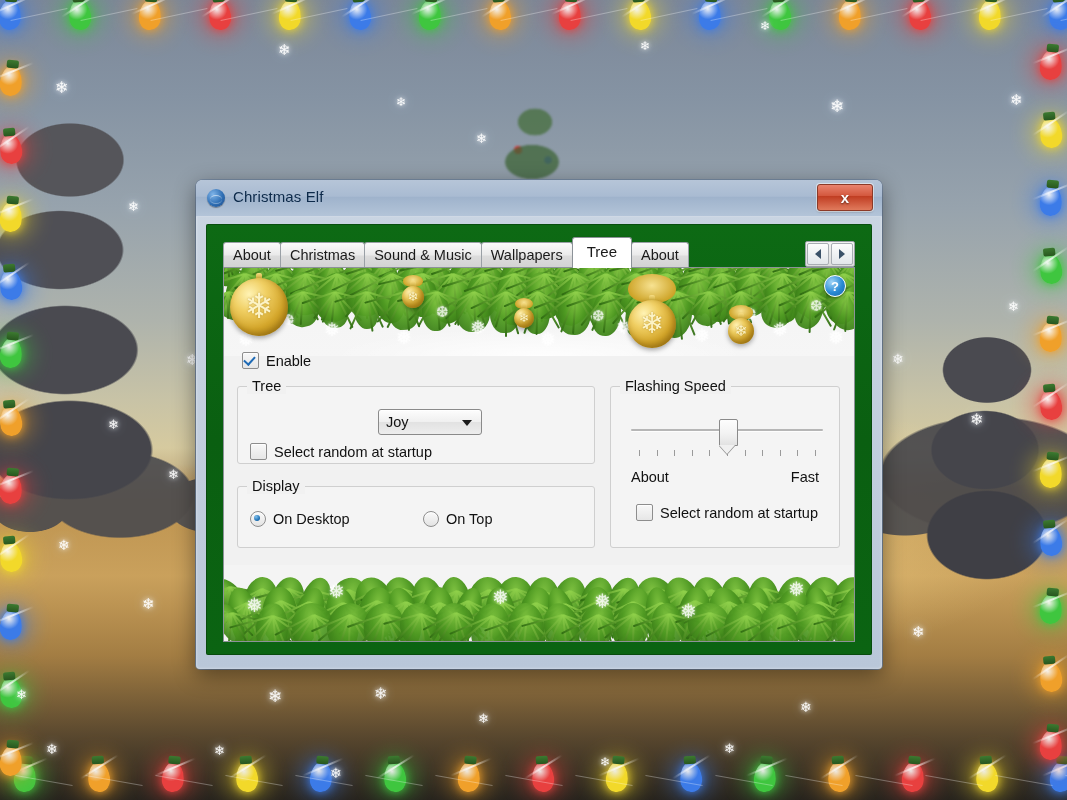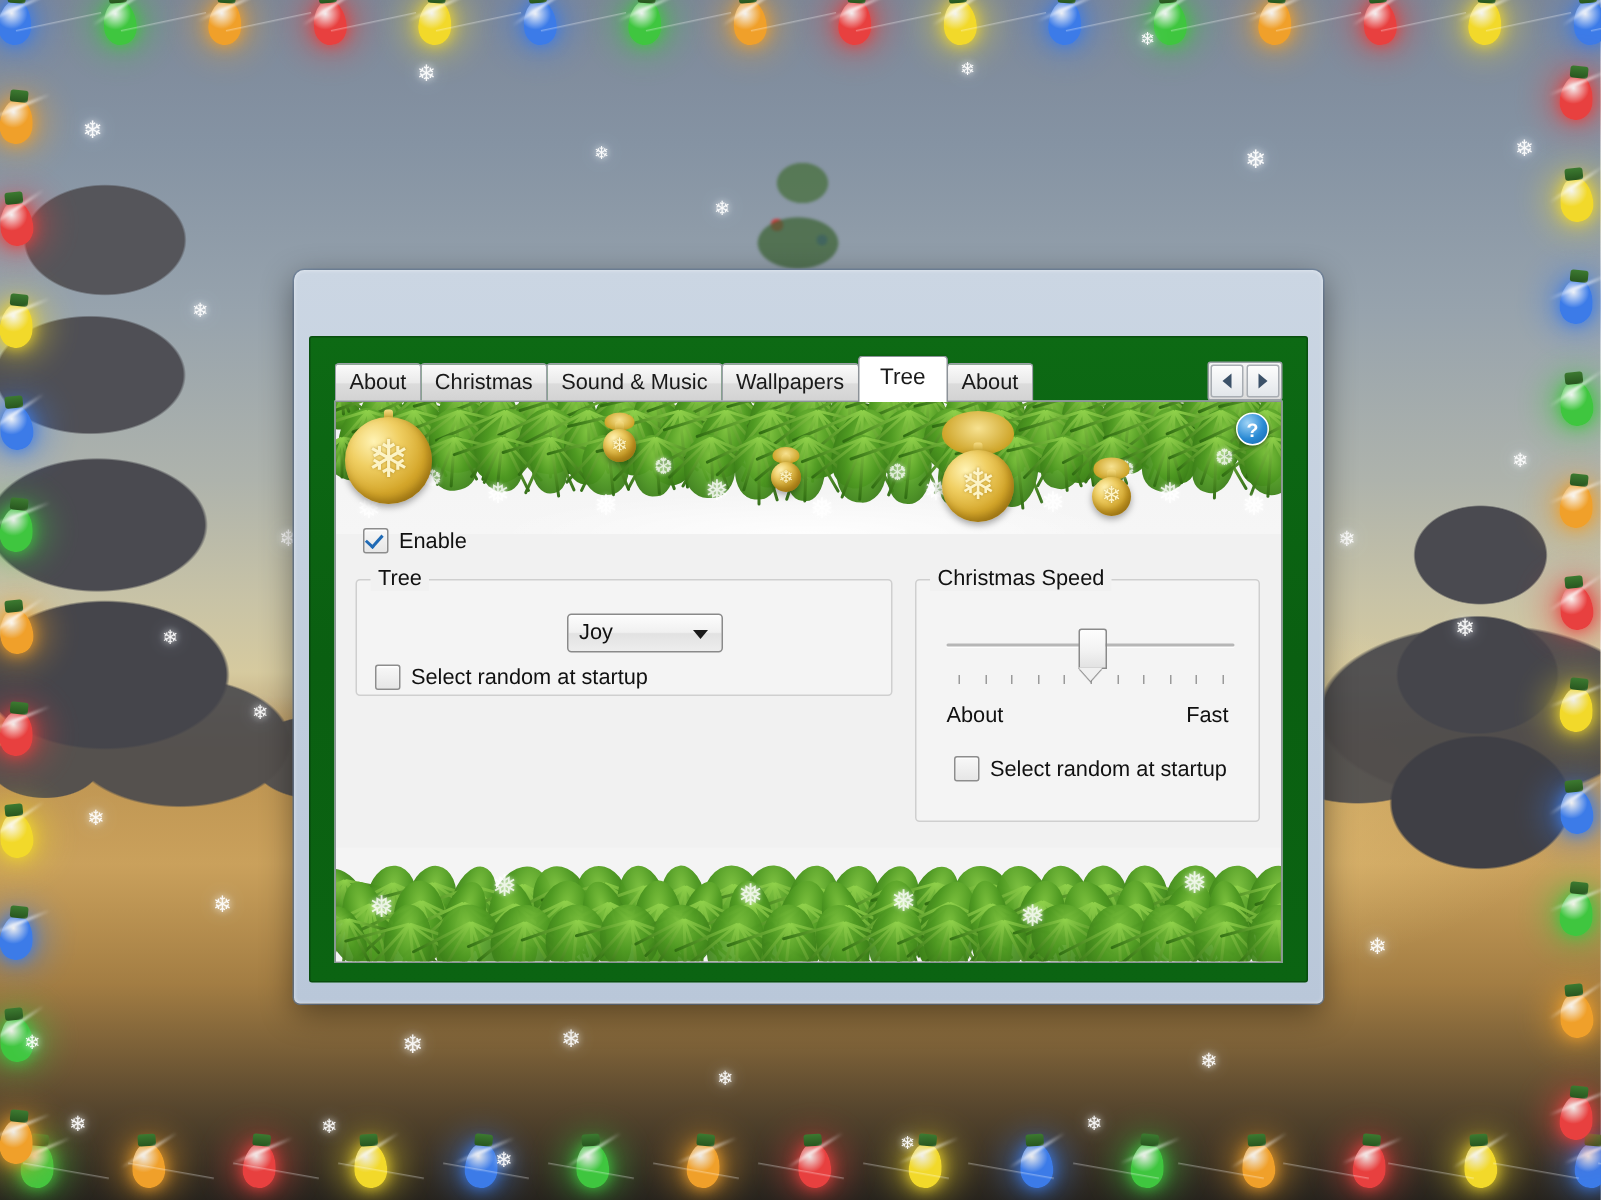--- a/index.html
+++ b/index.html
@@ -734,20 +734,25 @@
       <div class="flake" style="left: 214px; top: 744px; font-size: 13px;">❄</div>
       <div class="flake" style="left: 330px; top: 766px; font-size: 14px;">❄</div>
       <div class="flake" style="left: 640px; top: 40px; font-size: 12px;">❄</div>
       <div class="flake" style="left: 760px; top: 20px; font-size: 12px;">❄</div>
       <div class="flake" style="left: 396px; top: 96px; font-size: 12px;">❄</div>
     </div>
 </div>
 
 <div id="dialog">
 
+  <div id="titlebar">
+    <div id="win-icon"></div>
+    <div id="win-title">Christmas Elf</div>
+    <div id="close-btn">x</div>
+  </div>
 
   <div id="green-frame">
     <div id="tabhost">
 
       <div id="tabstrip">
         <div class="tab">About</div>
         <div class="tab">Christmas</div>
         <div class="tab">Sound &amp; Music</div>
         <div class="tab">Wallpapers</div>
         <div class="tab active">Tree</div>
@@ -1329,23 +1334,34 @@
             <div id="combo">
               <span>Joy</span>
               <span class="arrow"></span>
             </div>
             <div class="cb-row" style="left:12px; top:56px;">
               <div class="cbox"></div>
               <span class="ctl-label">Select random at startup</span>
             </div>
           </div>
 
+          <div class="groupbox" style="left:13px; top:130px; width:356px; height:60px;">
+            <span class="group-title">Display</span>
+            <div class="radio-row" style="left:12px; top:24px;">
+              <div class="radio on"></div>
+              <span class="ctl-label">On Desktop</span>
+            </div>
+            <div class="radio-row" style="left:185px; top:24px;">
+              <div class="radio"></div>
+              <span class="ctl-label">On Top</span>
+            </div>
+          </div>
 
           <div class="groupbox" style="left:386px; top:30px; width:228px; height:160px;">
-            <span class="group-title">Christmas Speed</span>
+            <span class="group-title">Flashing Speed</span>
 
             <div id="slider-wrap">
               <div id="slider-track"></div>
               <div id="slider-ticks">
                   <div class="tick" style="left: 8px;"></div>
                   <div class="tick" style="left: 26px;"></div>
                   <div class="tick" style="left: 43px;"></div>
                   <div class="tick" style="left: 61px;"></div>
                   <div class="tick" style="left: 78px;"></div>
                   <div class="tick" style="left: 96px;"></div>

